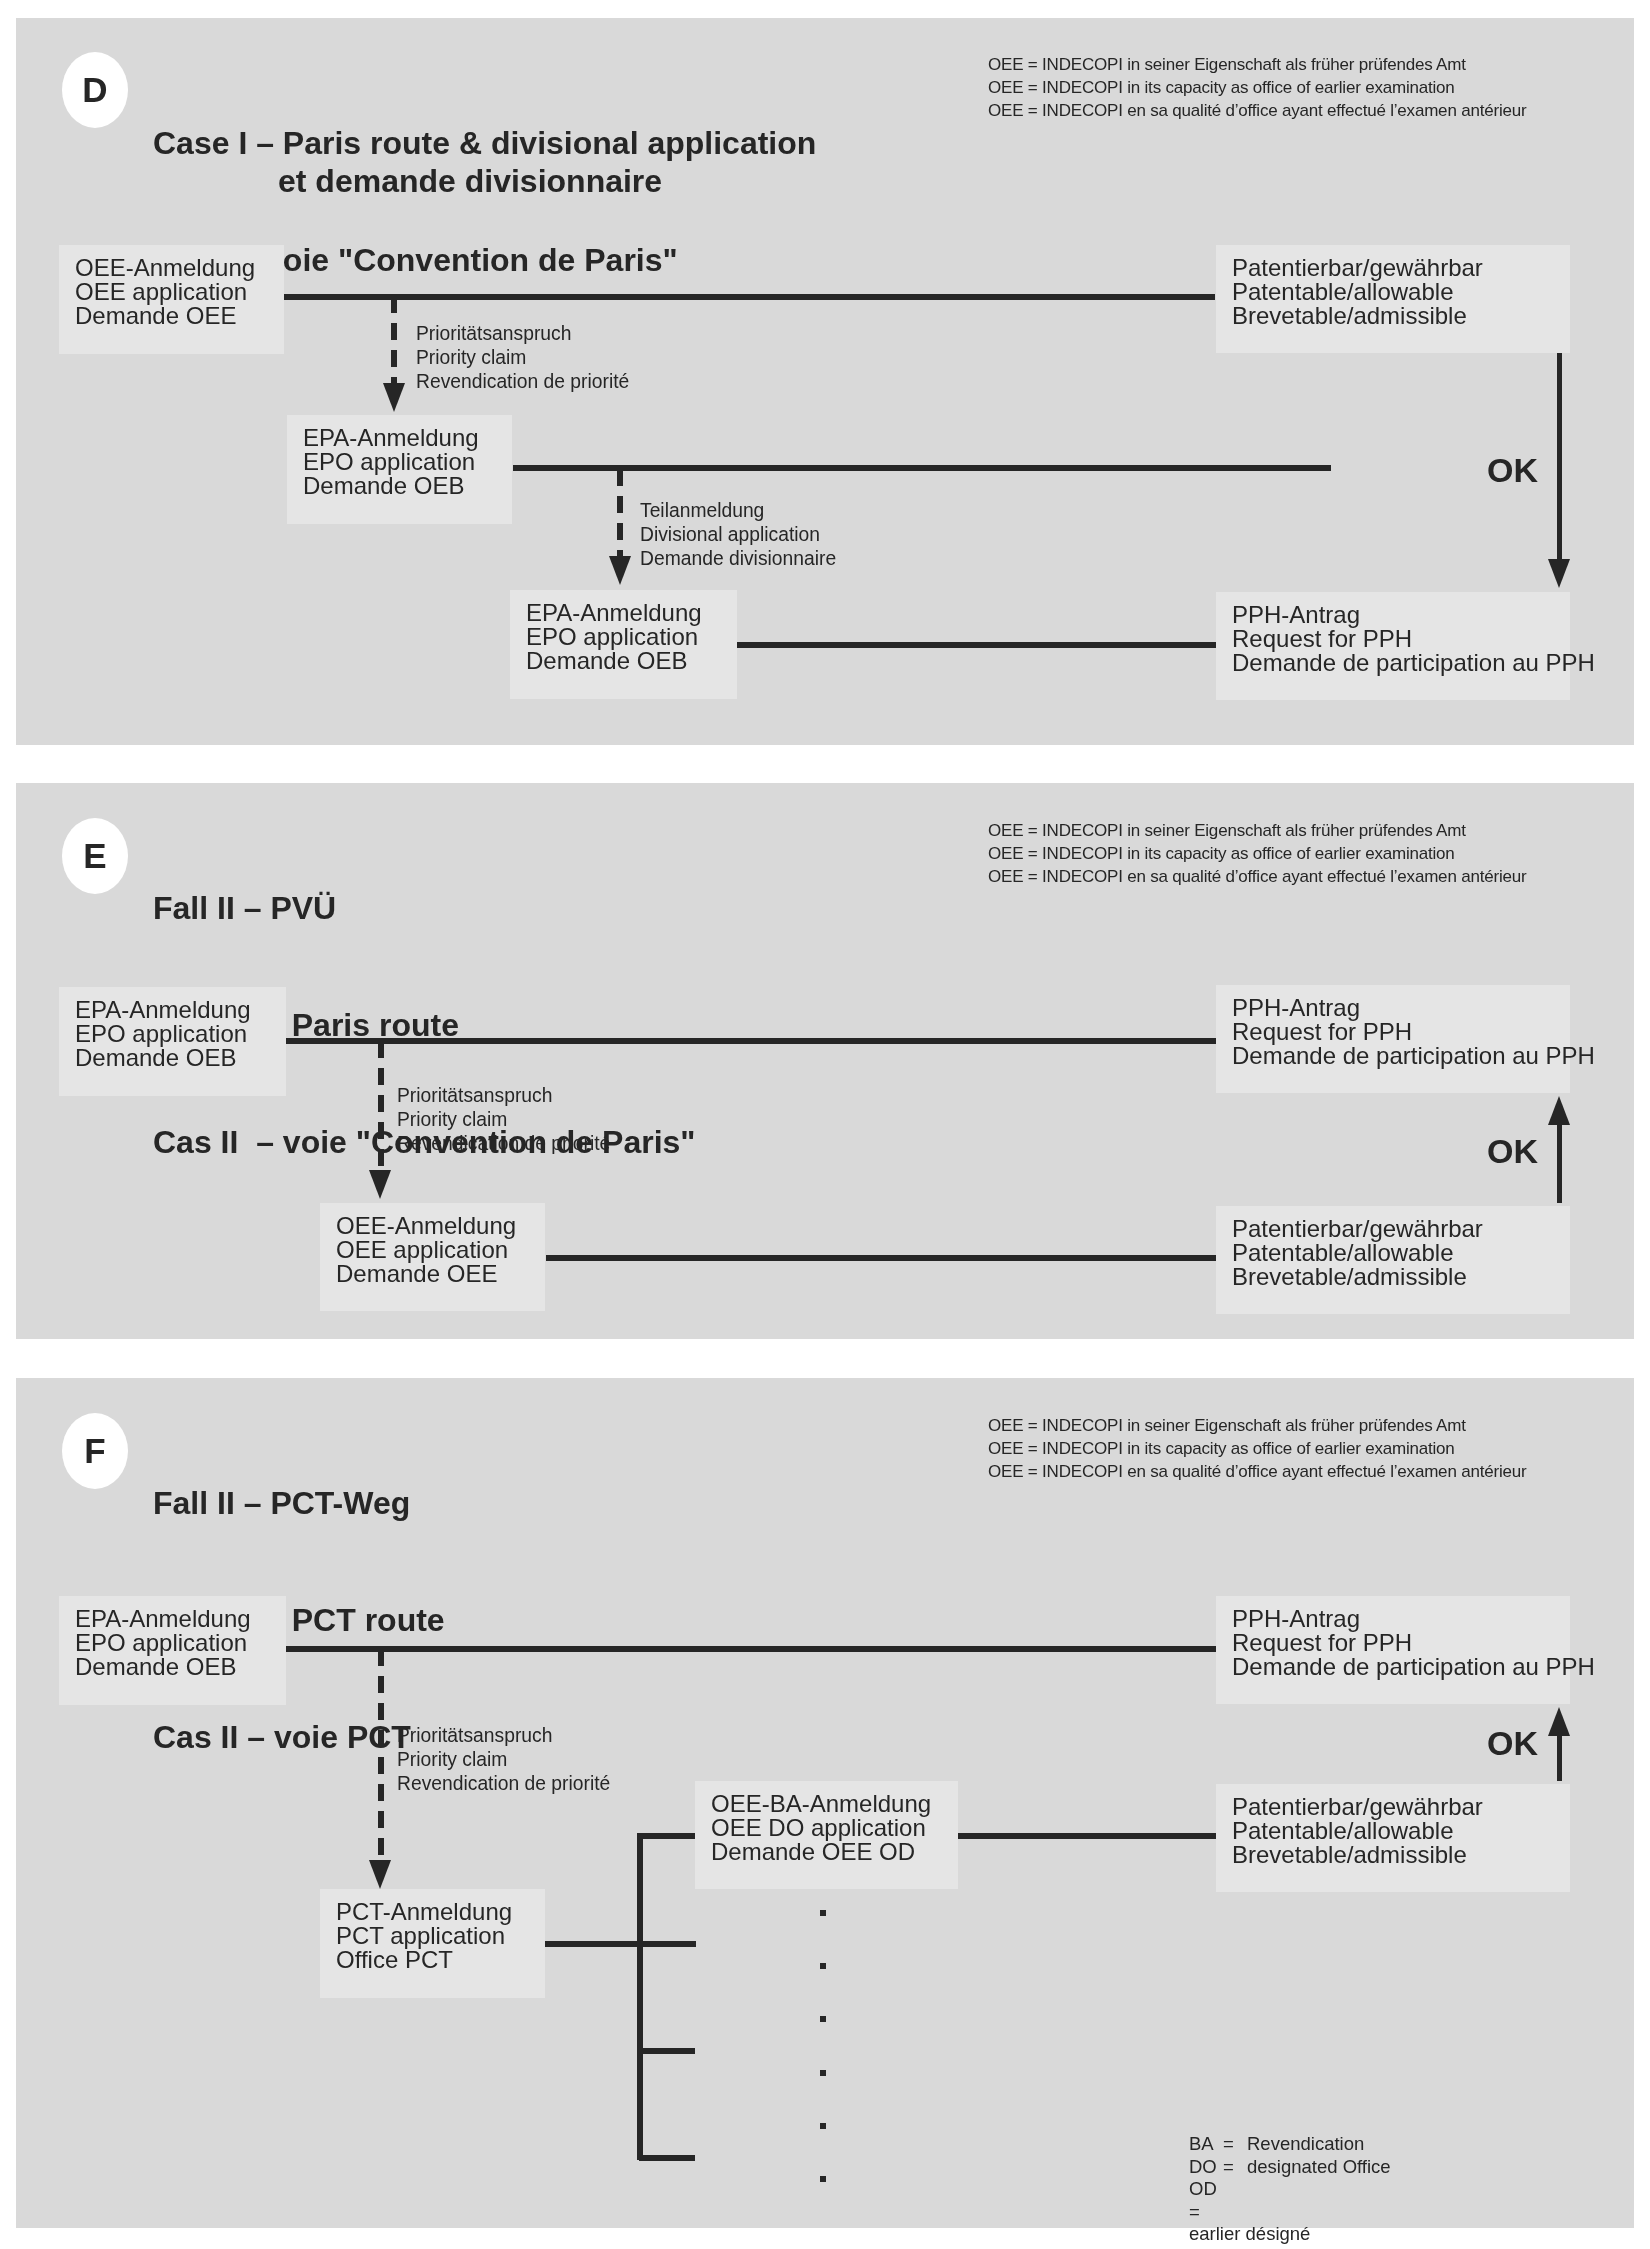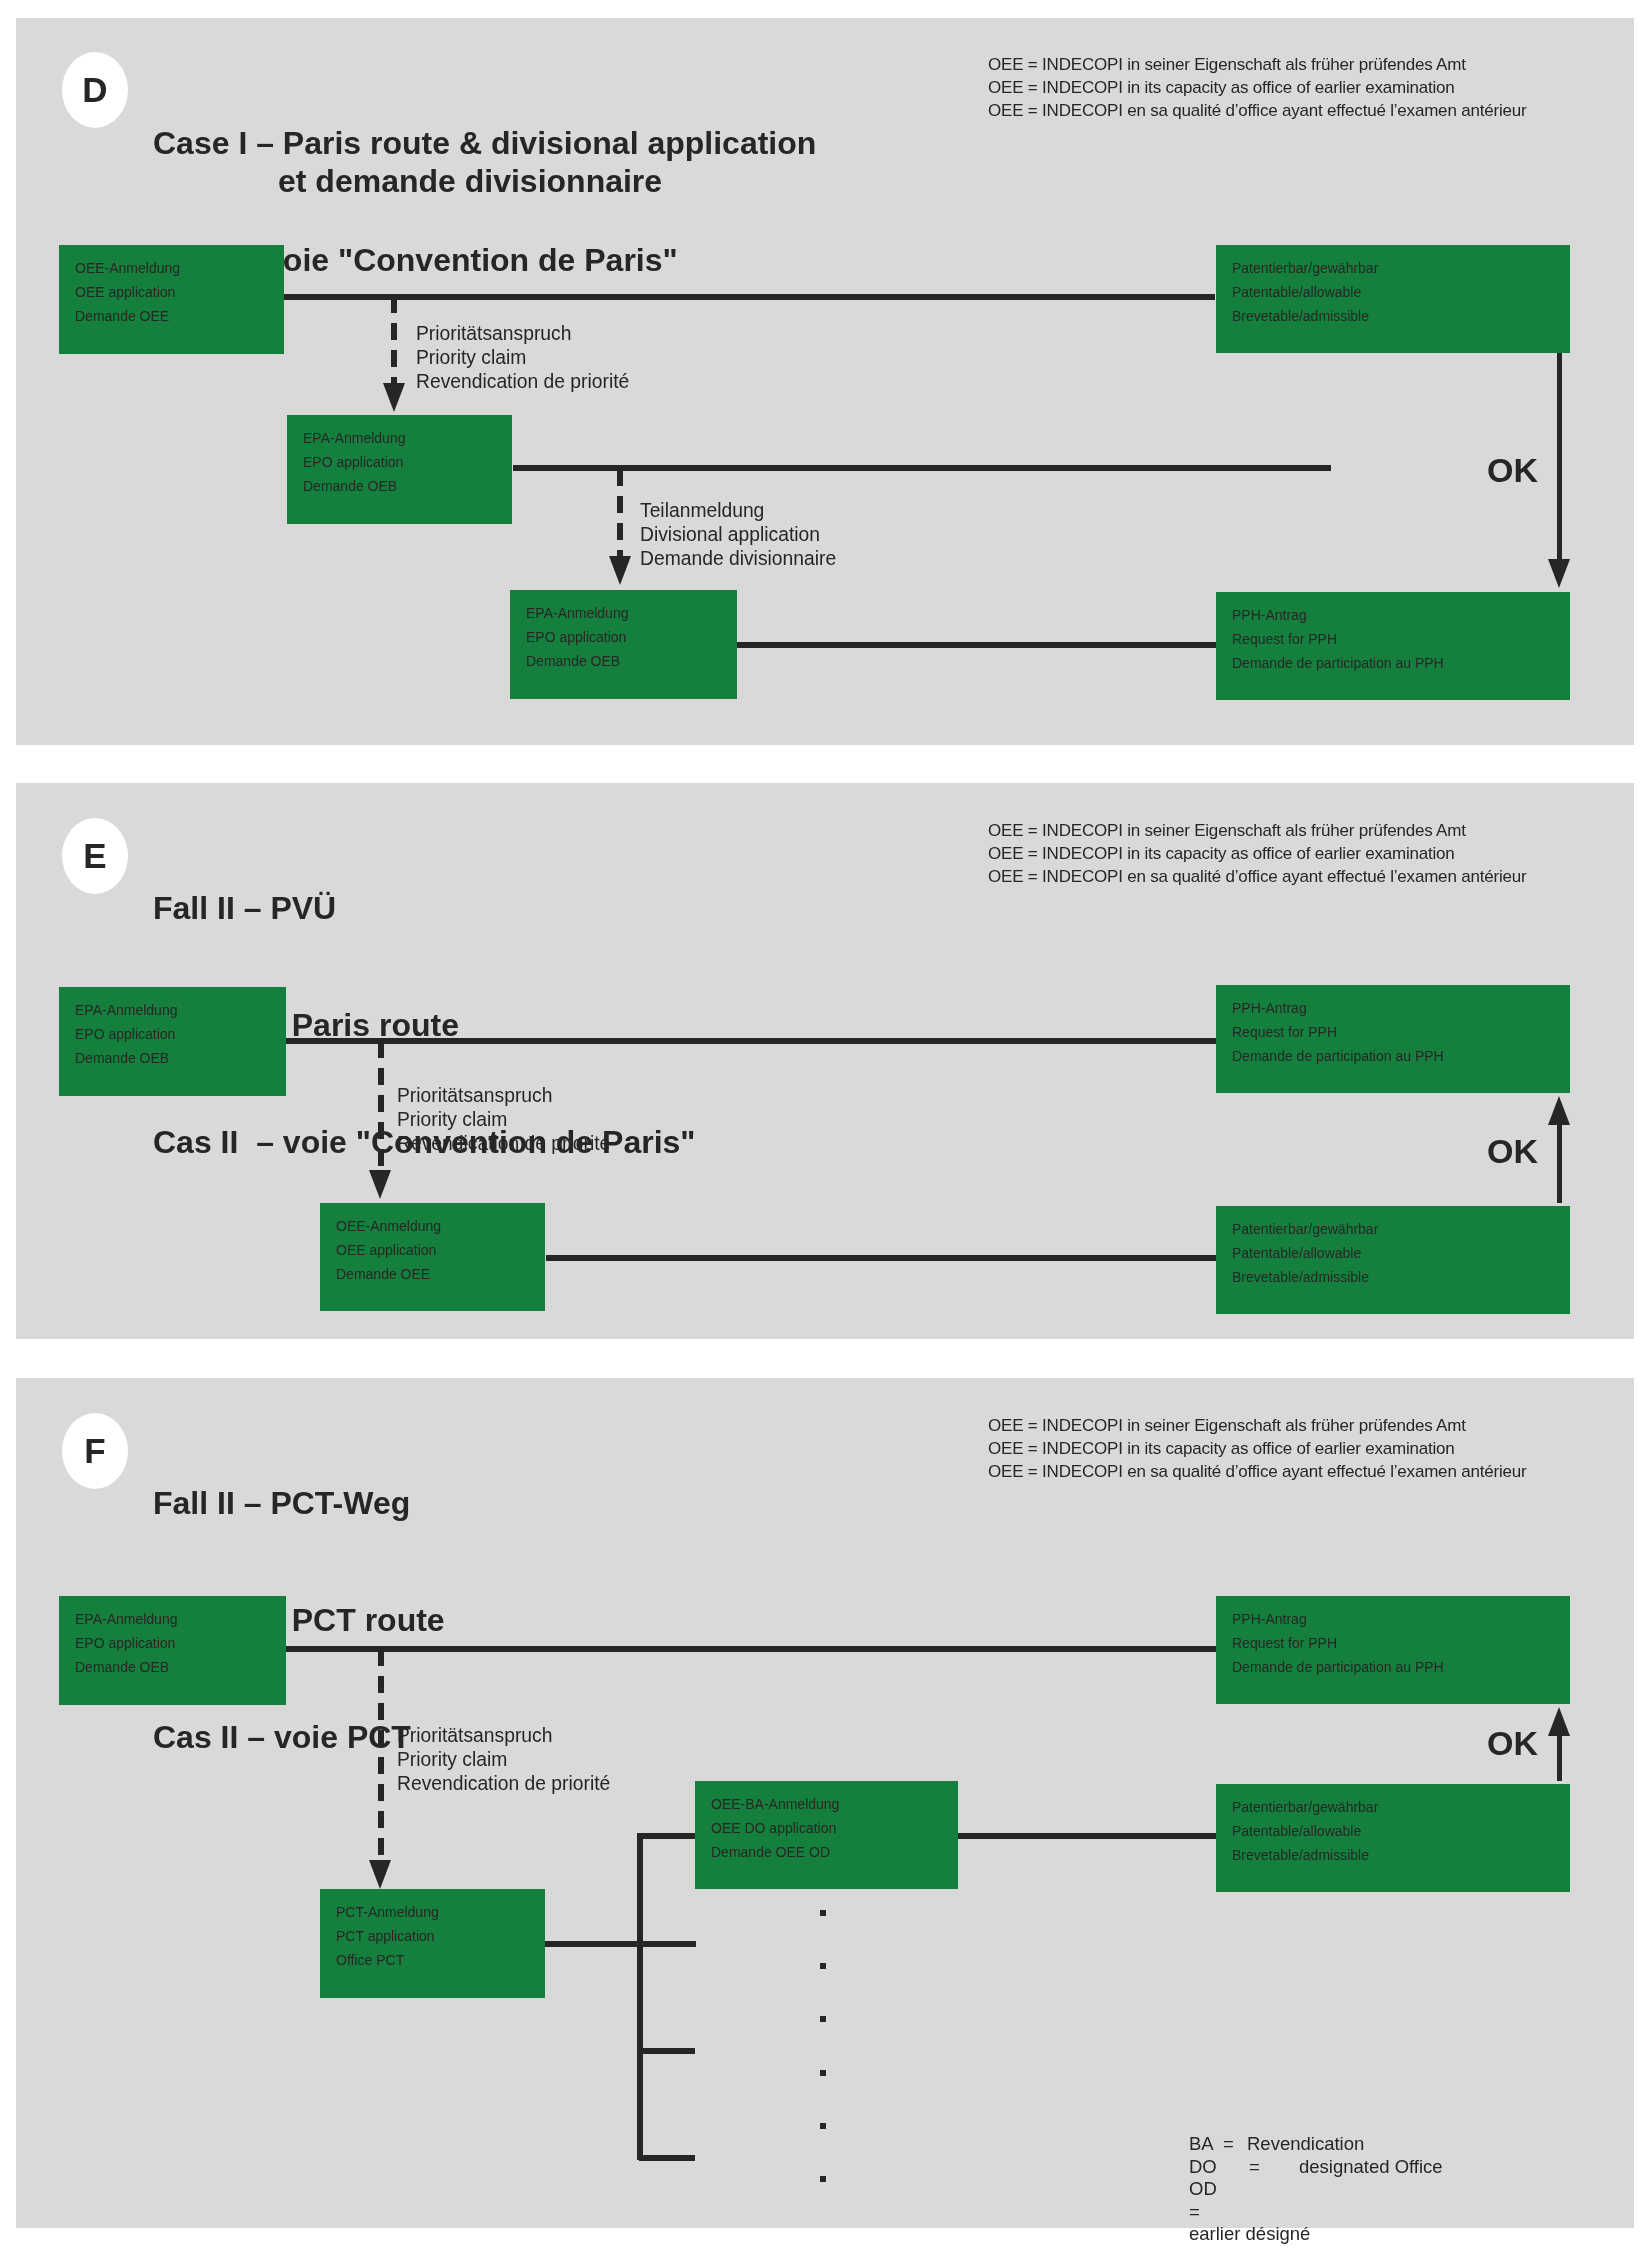--- a/index.html
+++ b/index.html
@@ -9,22 +9,22 @@
   }
   .panel-bg{position:absolute;left:16px;width:1618px;background:#d9d9d9;}
   .badge{
     position:absolute;width:66px;height:76px;background:#ffffff;border-radius:50%;
     display:flex;align-items:center;justify-content:center;
     font-size:35px;font-weight:bold;color:#262626;
   }
   .title{position:absolute;font-size:32px;font-weight:bold;line-height:39px;white-space:pre;}
   .legend{position:absolute;font-size:17px;line-height:23px;white-space:pre;letter-spacing:-0.2px;}
   .box{
-    position:absolute;background:#15803d;box-sizing:border-box;
-    padding:11.3px 8px 0 16px;font-size:14px;line-height:24px;white-space:pre;
+    position:absolute;background:#e5e5e5;box-sizing:border-box;
+    padding:11.3px 8px 0 16px;font-size:24px;line-height:24px;white-space:pre;
   }
   .hline{position:absolute;height:5.6px;background:#262626;}
   .vline{position:absolute;width:5.6px;background:#262626;}
   .dashline{
     position:absolute;width:5.6px;
     background:repeating-linear-gradient(180deg,#262626 0px,#262626 17px,rgba(0,0,0,0) 17px,rgba(0,0,0,0) 27px);
   }
   .head-down{
     position:absolute;width:0;height:0;
     border-left:11.3px solid rgba(0,0,0,0);border-right:11.3px solid rgba(0,0,0,0);
@@ -158,21 +158,21 @@
 
   <div class="head-up" style="left:1548px;top:1707px;"></div>
   <div class="vline" style="left:1557px;top:1735px;height:46px;width:4.8px;"></div>
   <div class="ok" style="left:1441px;top:1724px;">OK</div>
 
   <div class="ba-row" style="left:1189px;top:2133px;">
     <span class="abbr">BA</span>
     <span class="eq">=</span>
     <span>Revendication</span>
   </div>
-  <div class="ba-row" style="left:1189px;top:2156px;gap:26px;">
+  <div class="ba-row" style="left:1189px;top:2156px;">
     <span class="abbr">DO</span>
     <span class="eq">=</span>
     <span>designated Office</span>
   </div>
   <div class="ba-row" style="left:1189px;top:2178px;flex-direction:column;">
     <span class="abbr">OD</span>
     <span class="eq">=</span>
     <span>earlier désigné</span>
   </div>
 

